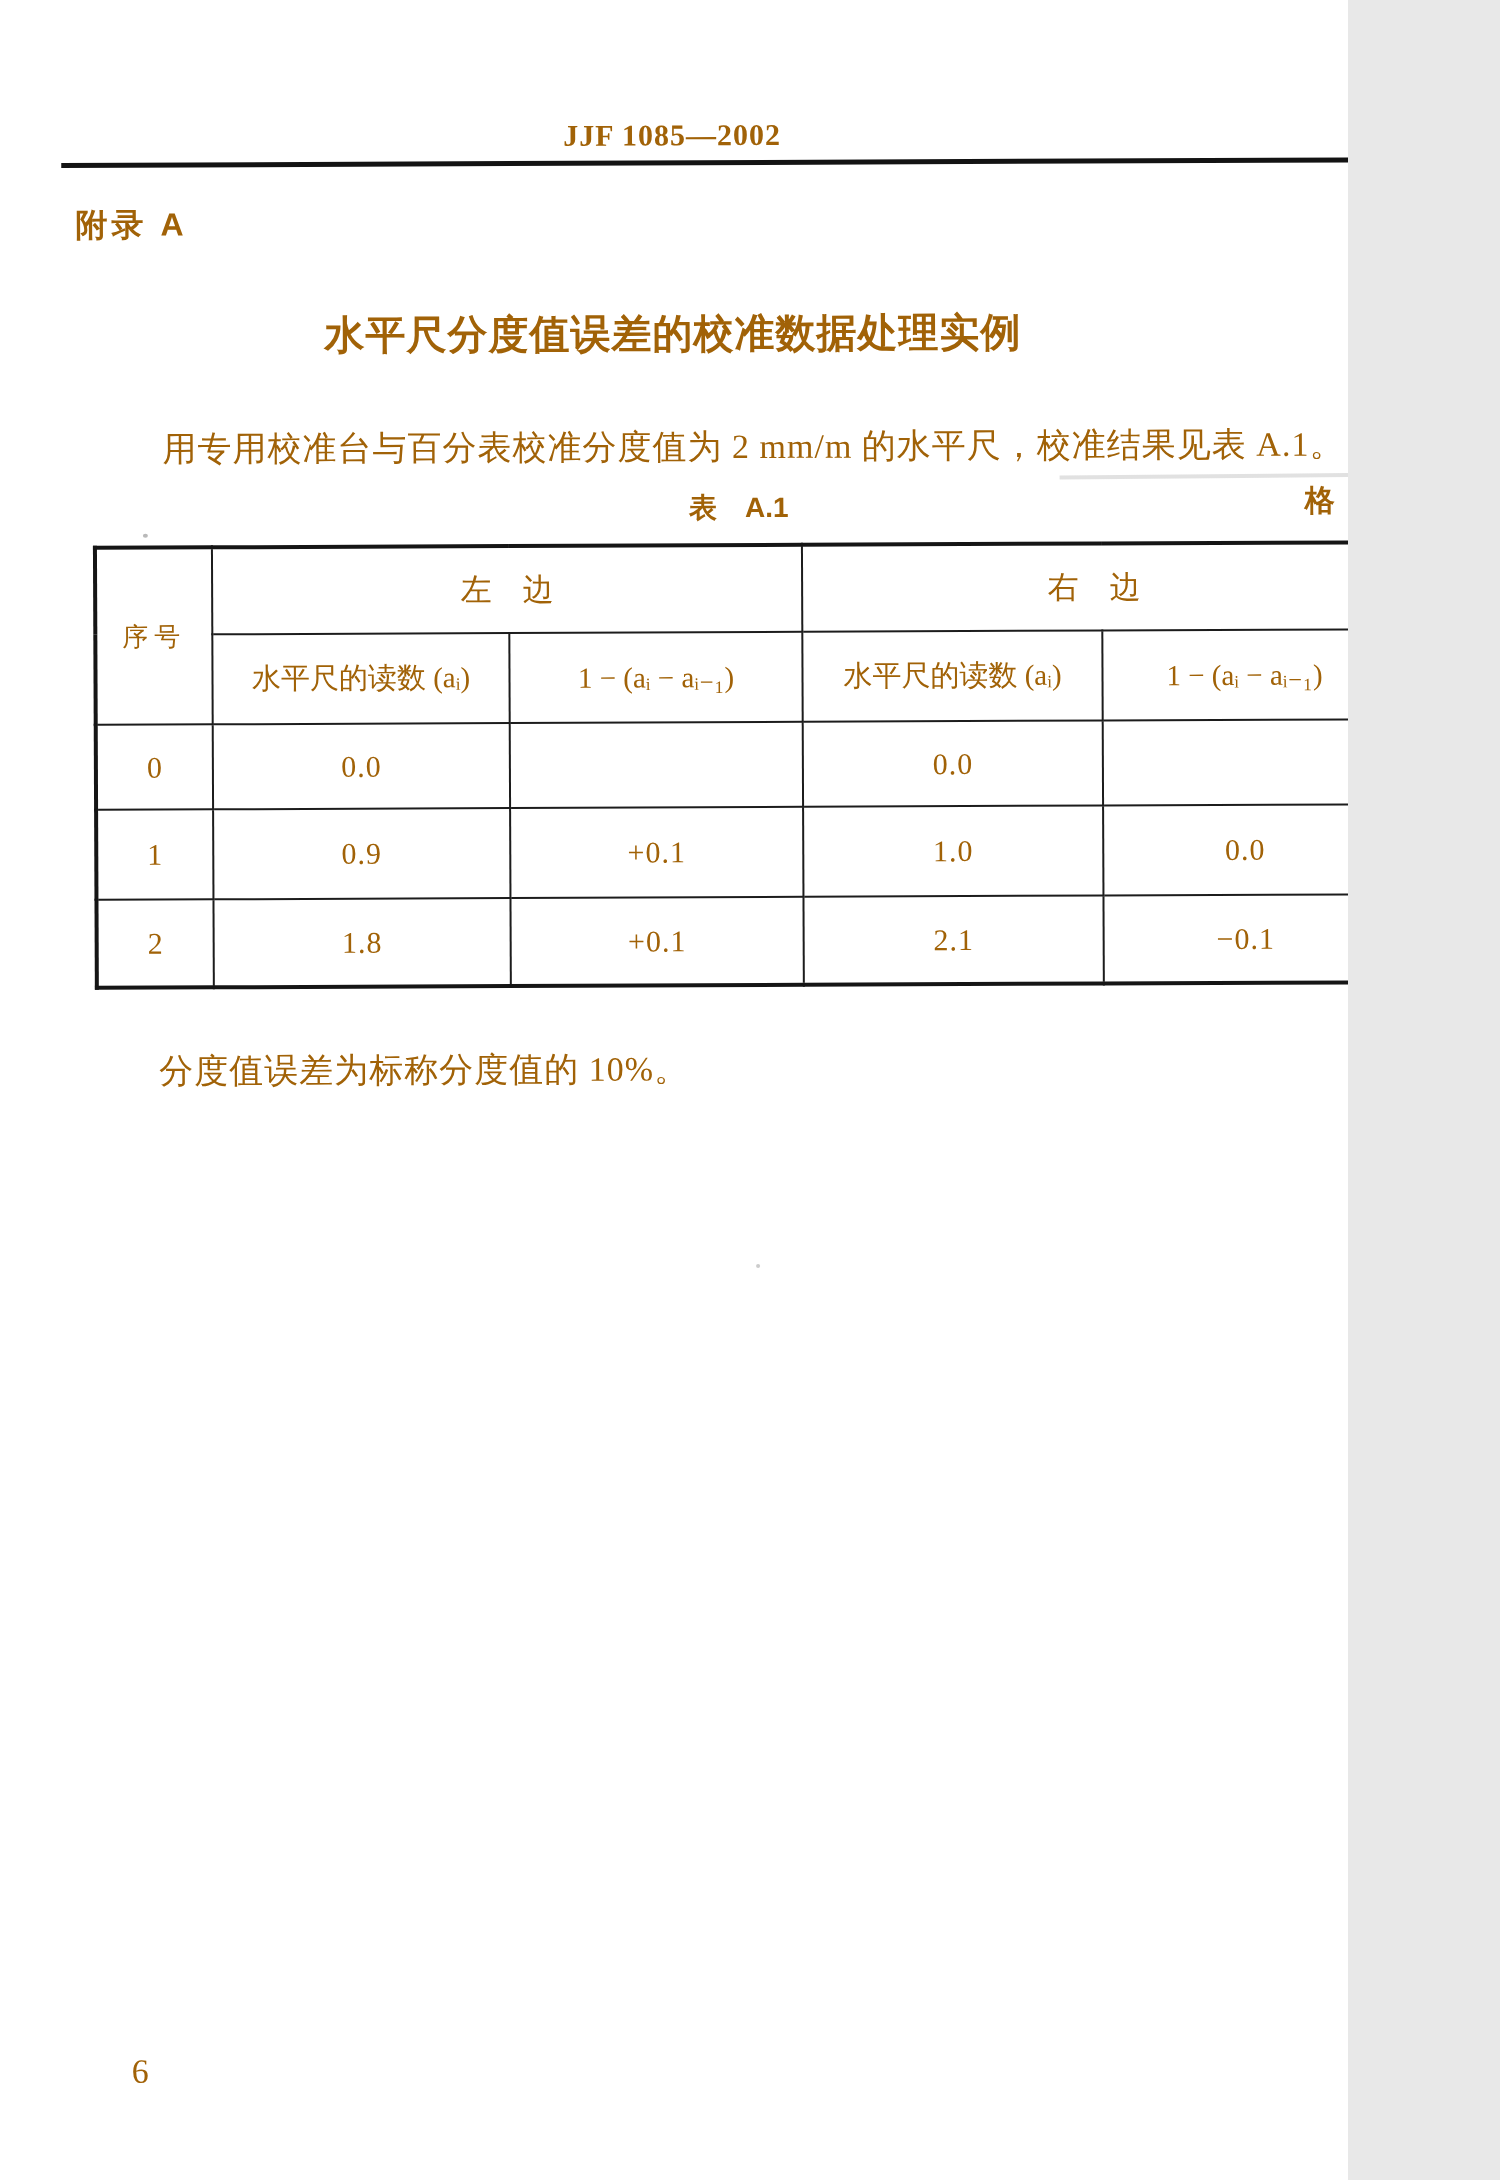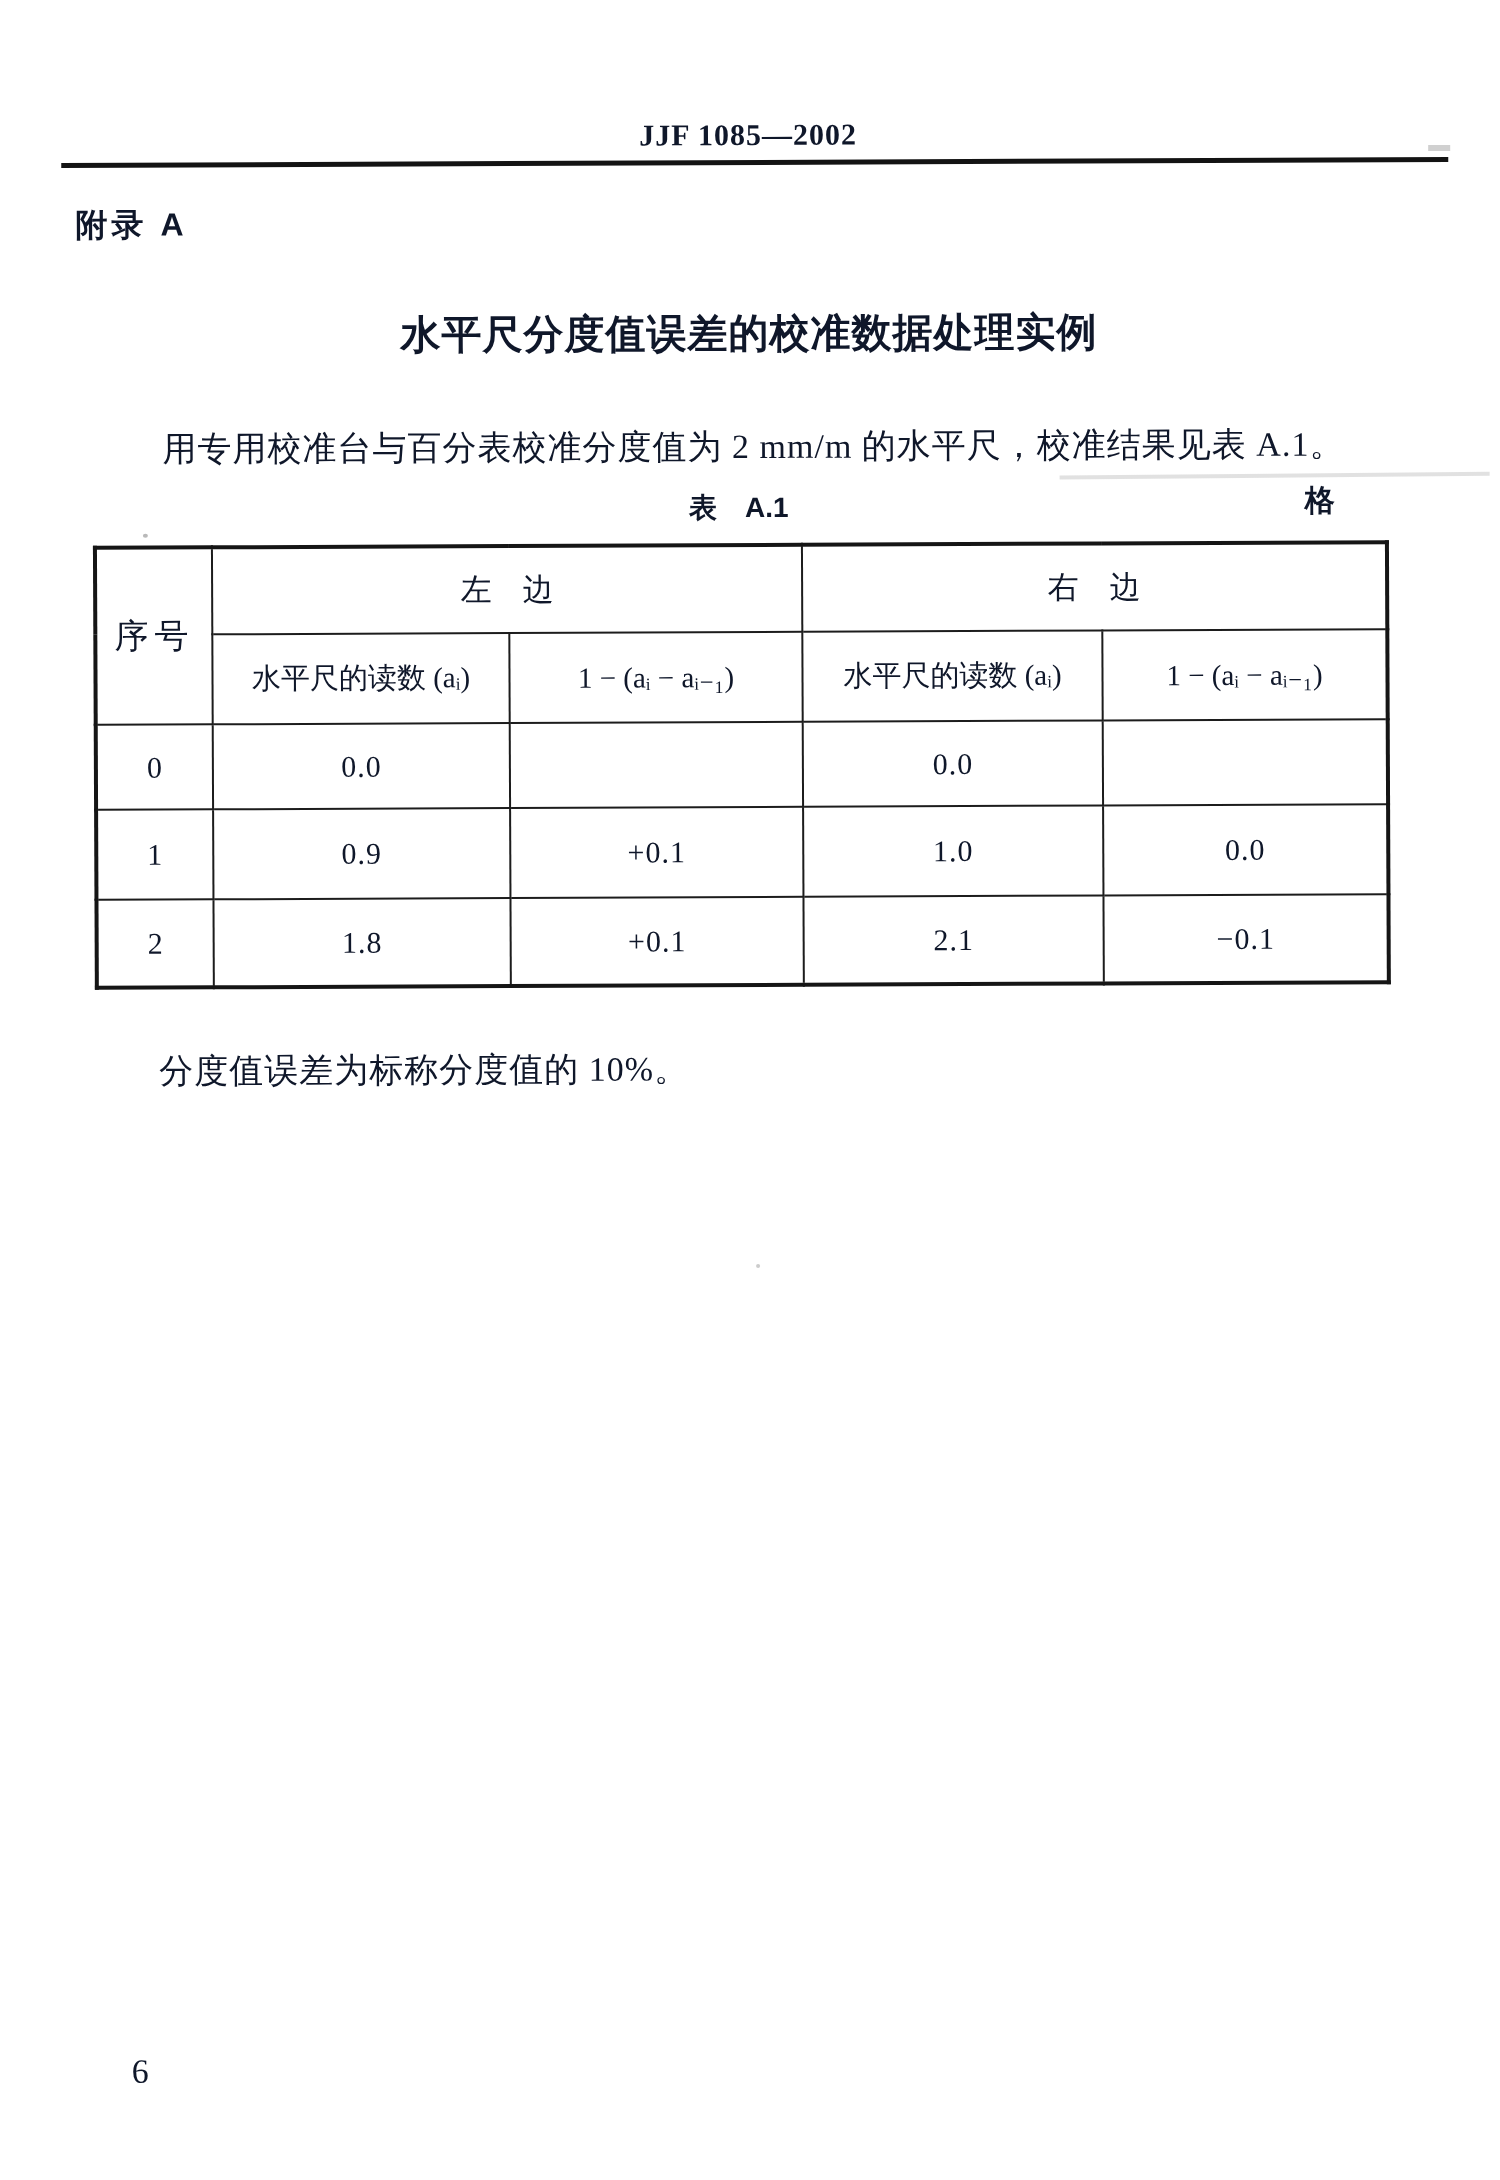--- a/index.html
+++ b/index.html
@@ -1,23 +1,23 @@
 <!DOCTYPE html>
 <html><head>
 <meta charset="utf-8">
 <style>
   html, body { margin: 0; padding: 0; background: #e8e8e8; }
   #page {
     position: relative;
-    width: 1500px;
+    width: 1348px;
     height: 2180px;
     background: #ffffff;
     overflow: hidden;
     font-family: "Liberation Serif", "DejaVu Serif", serif;
-    color: #0f172a;
+    color: #a16207;
   }
   #content {
     position: absolute;
     inset: 0;
     transform: rotate(-0.25deg);
     transform-origin: 750px 560px;
   }
   .std-no {
     position: absolute;
     top: 118px; left: 0; width: 100%;
@@ -86,21 +86,21 @@
     border: 4px solid #151515;
     font-size: 29px;
   }
   .cal-table td {
     border: 2px solid #1c1c1c;
     text-align: center;
     vertical-align: middle;
     padding: 0;
     overflow: hidden;
   }
-  .cal-table .seq-head { letter-spacing: 6px; font-size: 34px; }
+  .cal-table .seq-head { letter-spacing: 6px; font-size: 26px; }
   .cal-table .group-head { font-size: 31px; }
   .cal-table .formula { font-family: "Liberation Serif", "DejaVu Serif", "DejaVu Sans", serif; }
   .cal-table .num { font-size: 30px; letter-spacing: 1px; }
   .footnote {
     position: absolute;
     top: 1046px; left: 157px;
     font-size: 34px;
     letter-spacing: 1px;
   }
   .page-no {

